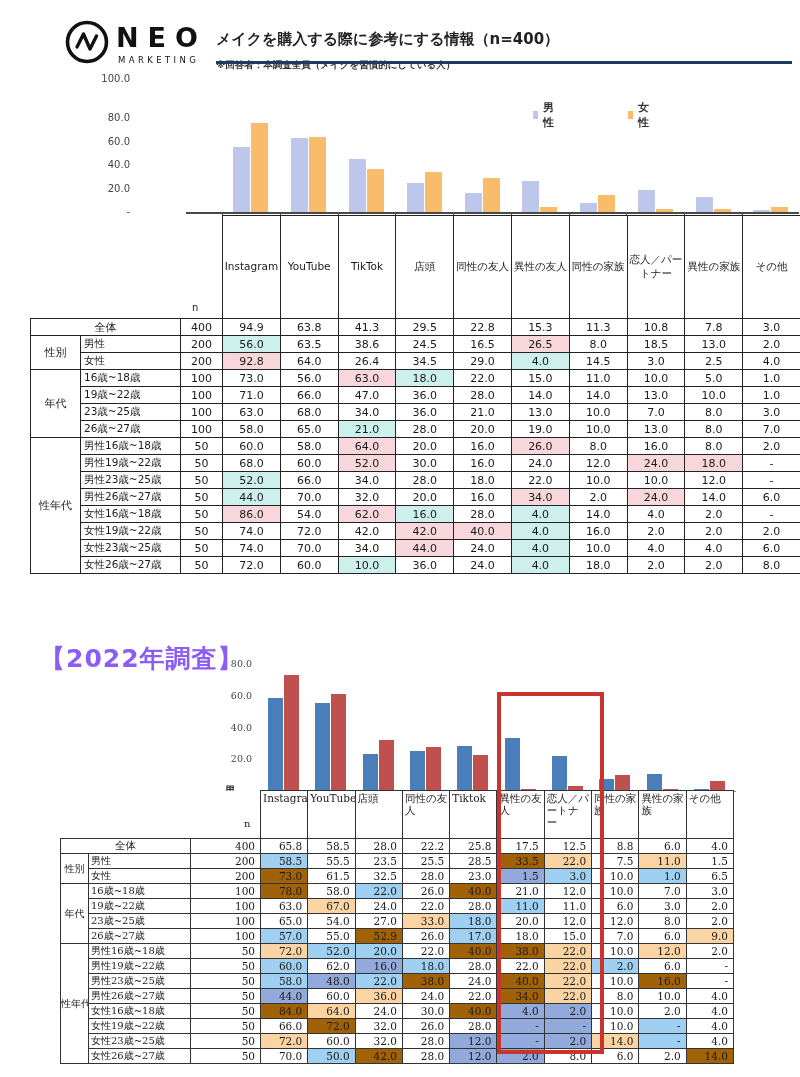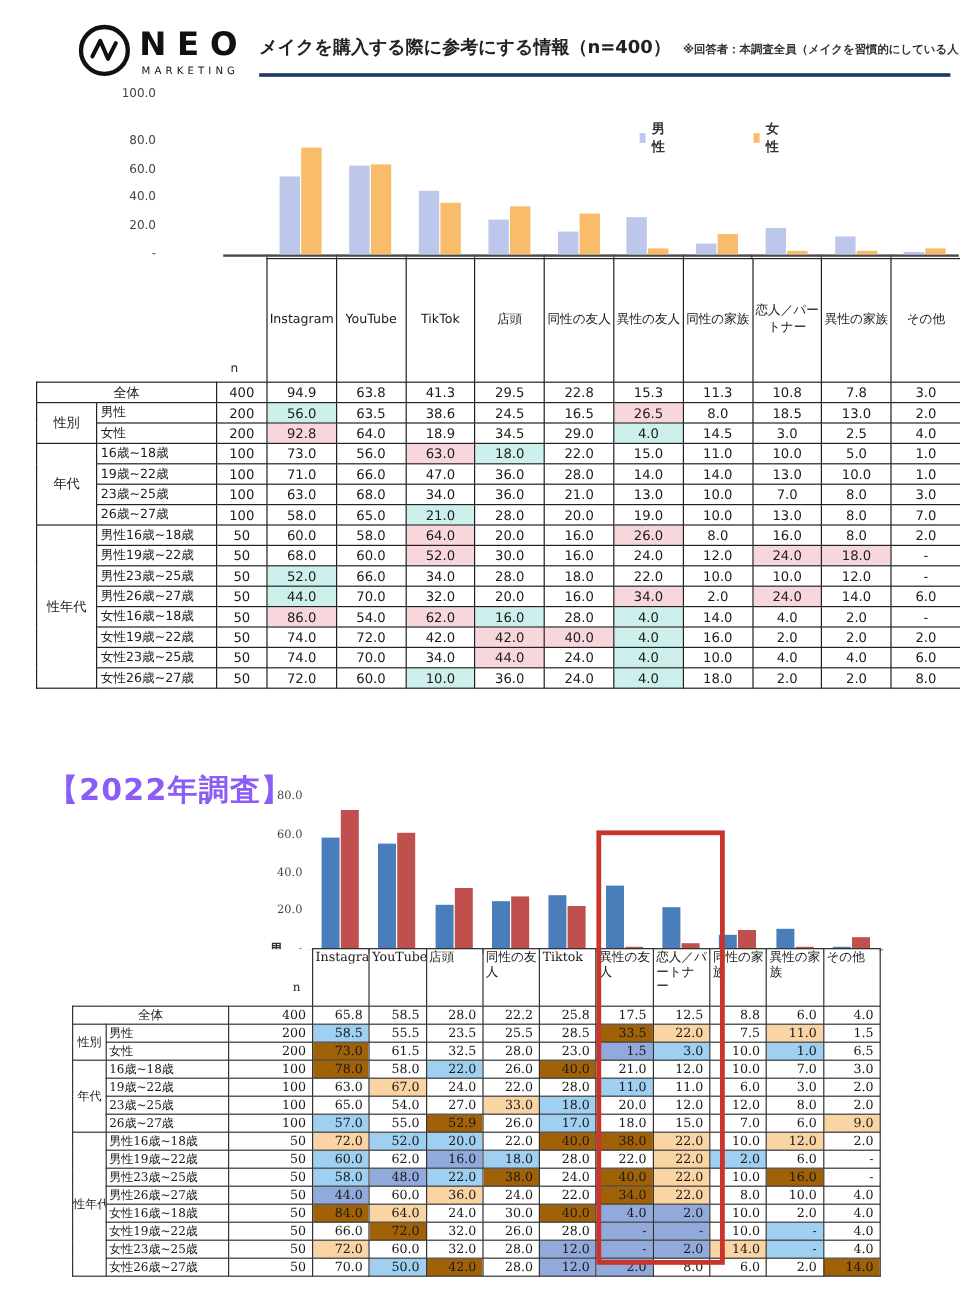--- a/index.html
+++ b/index.html
@@ -2,21 +2,21 @@
 <html><head>
 <meta charset="utf-8">
 <style>
   html,body{margin:0;padding:0;background:#fff;}
   .page{position:relative;width:800px;height:1077px;background:#fff;overflow:hidden;
         font-family:"DejaVu Sans","Liberation Sans",sans-serif;color:#1a1a1a;}
   .abs{position:absolute;}
   
   .neoword{position:absolute;left:116px;top:22px;font-size:27px;font-weight:bold;letter-spacing:9px;color:#111;}
   .neosub{position:absolute;left:118px;top:55px;font-size:8.5px;font-weight:normal;letter-spacing:3.4px;color:#111;}
-  .titleblock{position:absolute;left:216px;top:30px;width:578px;display:flex;align-items:baseline;gap:10px;white-space:nowrap;}
+  .titleblock{position:absolute;left:216px;top:30px;width:578px;display:flex;align-items:baseline;gap:10px;white-space:nowrap;flex-direction:column;}
   .main-title{font-size:15px;font-weight:bold;color:#222;}
   .main-note{font-size:9.5px;font-weight:bold;color:#333;}
   .rule{position:absolute;left:216px;top:61px;width:576px;height:2.5px;background:#1F3864;}
   
   .bar{position:absolute;}
   .ytick{position:absolute;font-size:10px;color:#444;text-align:right;width:44px;line-height:10px;}
   .ytick2{font-family:"DejaVu Serif","Liberation Serif",serif;font-size:9.5px;}
   .axline{position:absolute;background:#4a4a4a;}
   .axline2{background:#8a8a8a;}
   .tickmark{position:absolute;width:1px;height:4px;background:#4a4a4a;}
@@ -180,21 +180,21 @@
           <td class="val">8.0</td>
           <td class="val">18.5</td>
           <td class="val">13.0</td>
           <td class="val">2.0</td>
         </tr>
         <tr>
           <td class="lbl">女性</td>
           <td class="nv">200</td>
           <td class="val hp">92.8</td>
           <td class="val">64.0</td>
-          <td class="val">18.9</td>
+          <td class="val">26.4</td>
           <td class="val">34.5</td>
           <td class="val">29.0</td>
           <td class="val hc">4.0</td>
           <td class="val">14.5</td>
           <td class="val">3.0</td>
           <td class="val">2.5</td>
           <td class="val">4.0</td>
         </tr>
         <tr class="gs">
           <td class="grp" rowspan="4">年代</td>

